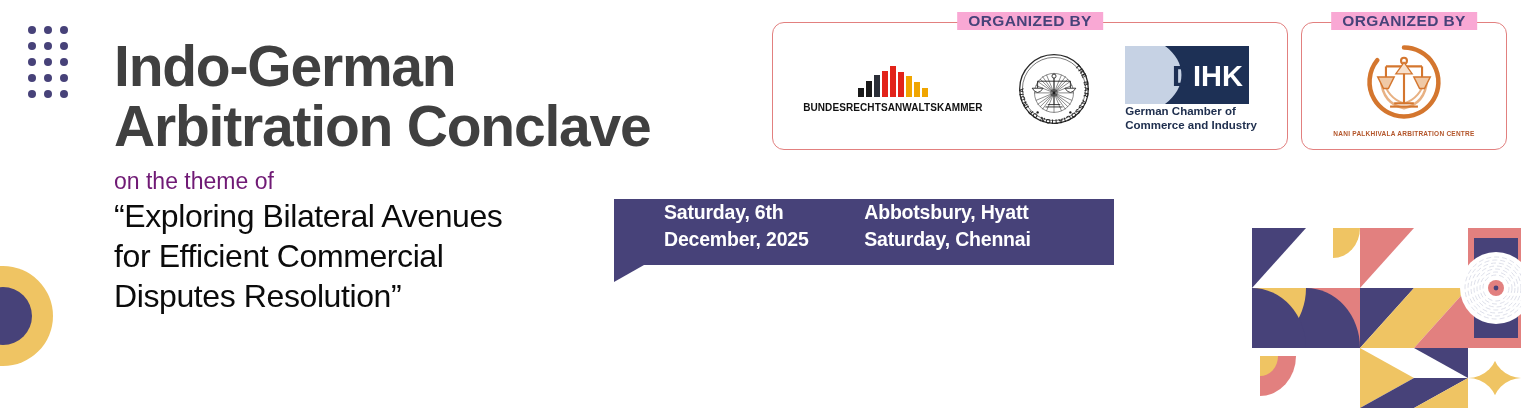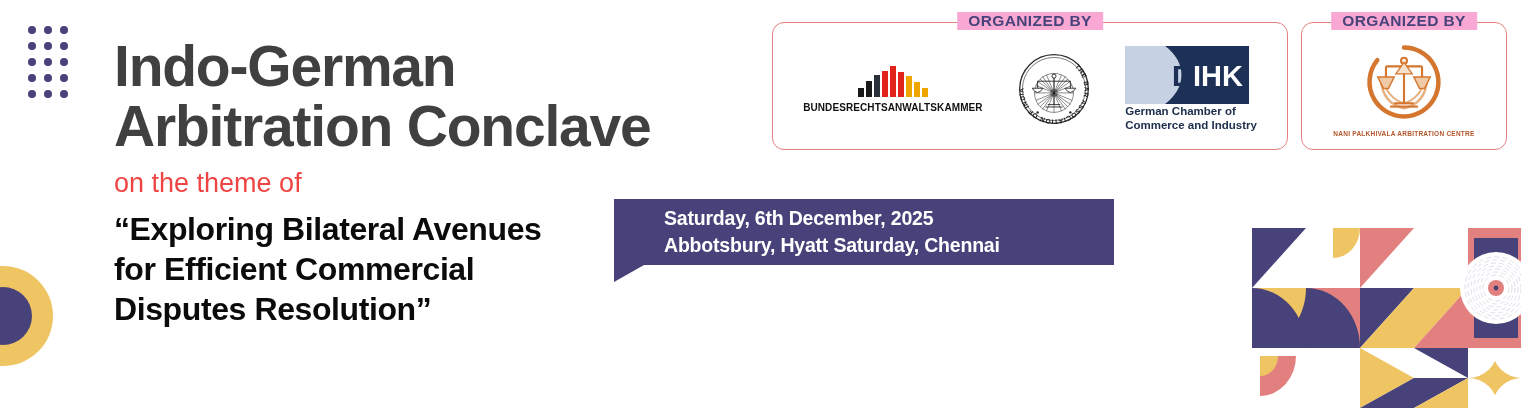--- a/index.html
+++ b/index.html
@@ -38,41 +38,41 @@
   #event-title {
     color:#404040;
     font-size:57px;
     font-weight:bold;
     line-height:1.06;
     letter-spacing:-1.2px;
     white-space:pre-line;
   }
   #theme-intro {
     margin-top:11px;
-    font-size:27px;
-    color:#ef4444;
+    font-size:23px;
+    color:#701a75;
     line-height:1.15;
   }
   #theme-title {
-    margin-top:10px;
+    margin-top:2px;
     font-size:32px;
-    font-weight:bold;
+    font-weight:normal;
     color:#0b0b0b;
     line-height:1.25;
     letter-spacing:-0.4px;
     white-space:pre-line;
   }
 
   
   #datetime-banner {
     position:absolute; left:614px; top:199px;
     width:500px; height:66px;
     background:#474279;
     color:#fff;
-    display:flex; flex-direction:column; justify-content:center;
+    display:flex; flex-direction:row; justify-content:center;
     padding-left:50px;
   }
   #datetime-banner .line { font-size:19.5px; font-weight:bold; line-height:1.38; letter-spacing:-0.2px; }
   #banner-tail {
     position:absolute; left:614px; top:265px;
     width:0; height:0;
     border-left:30px solid #474279;
     border-bottom:17px solid transparent;
   }
 

